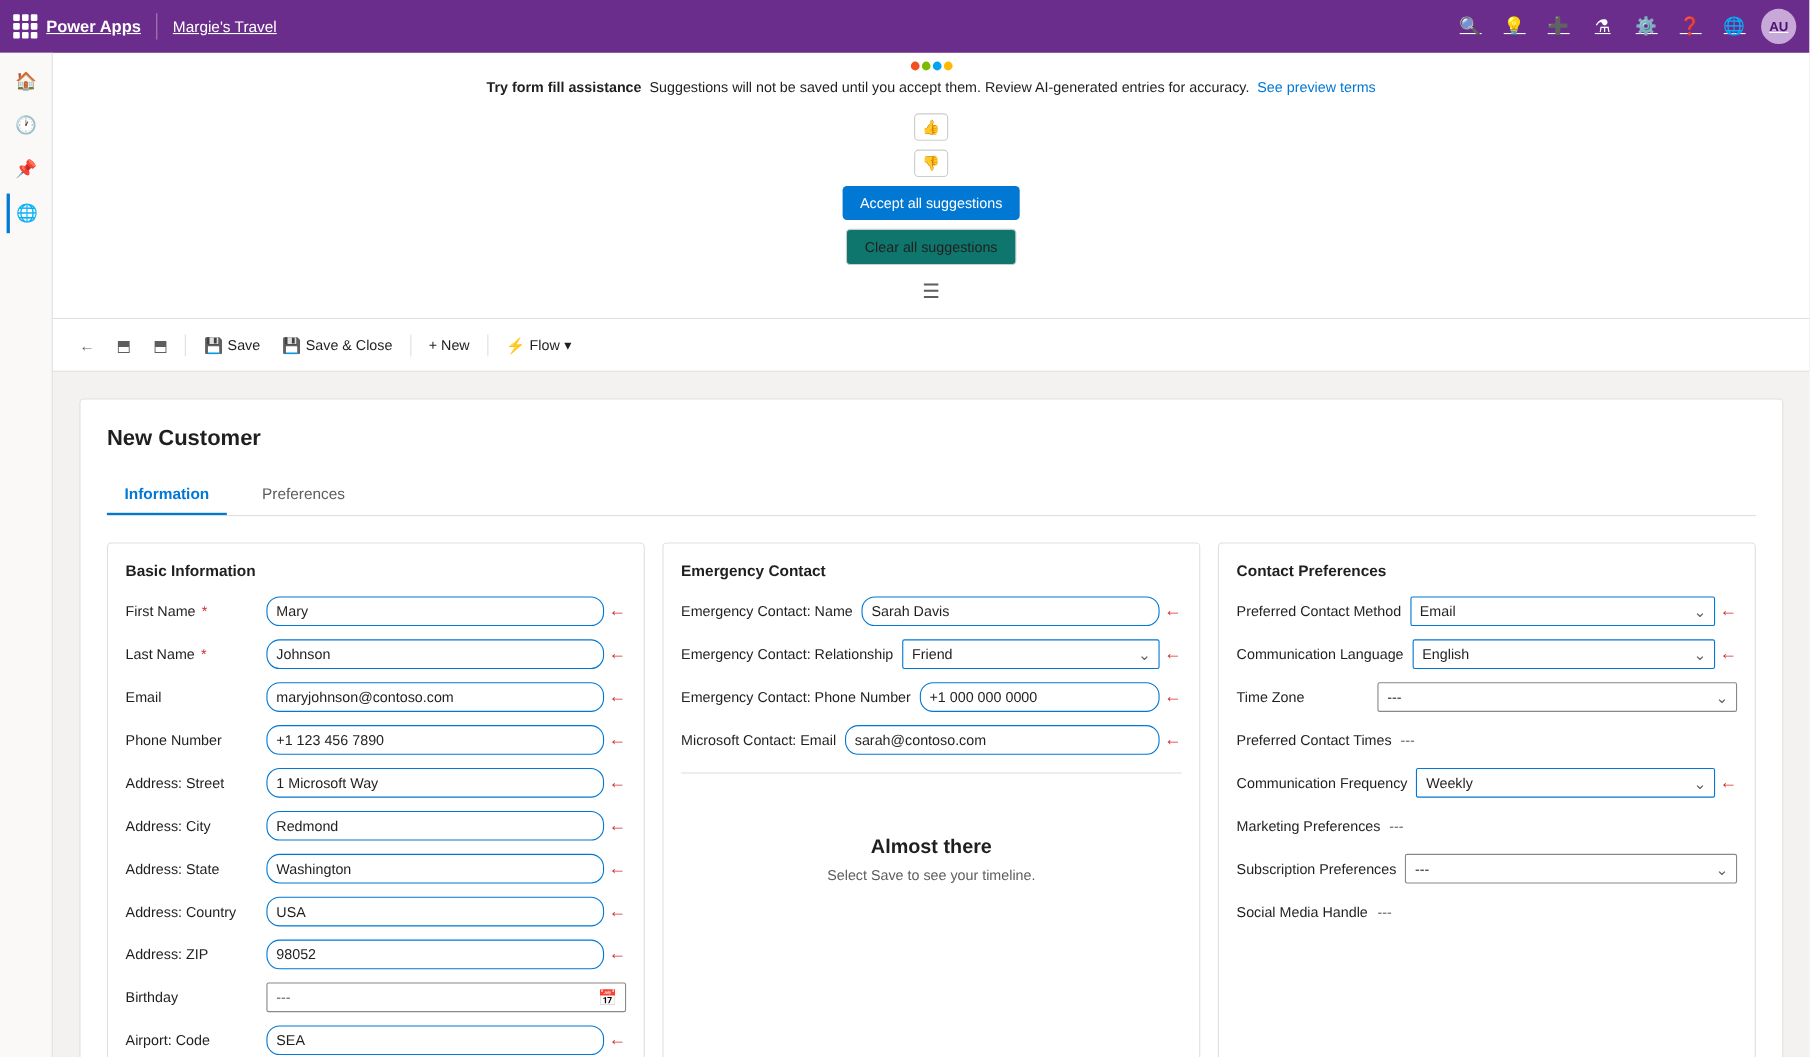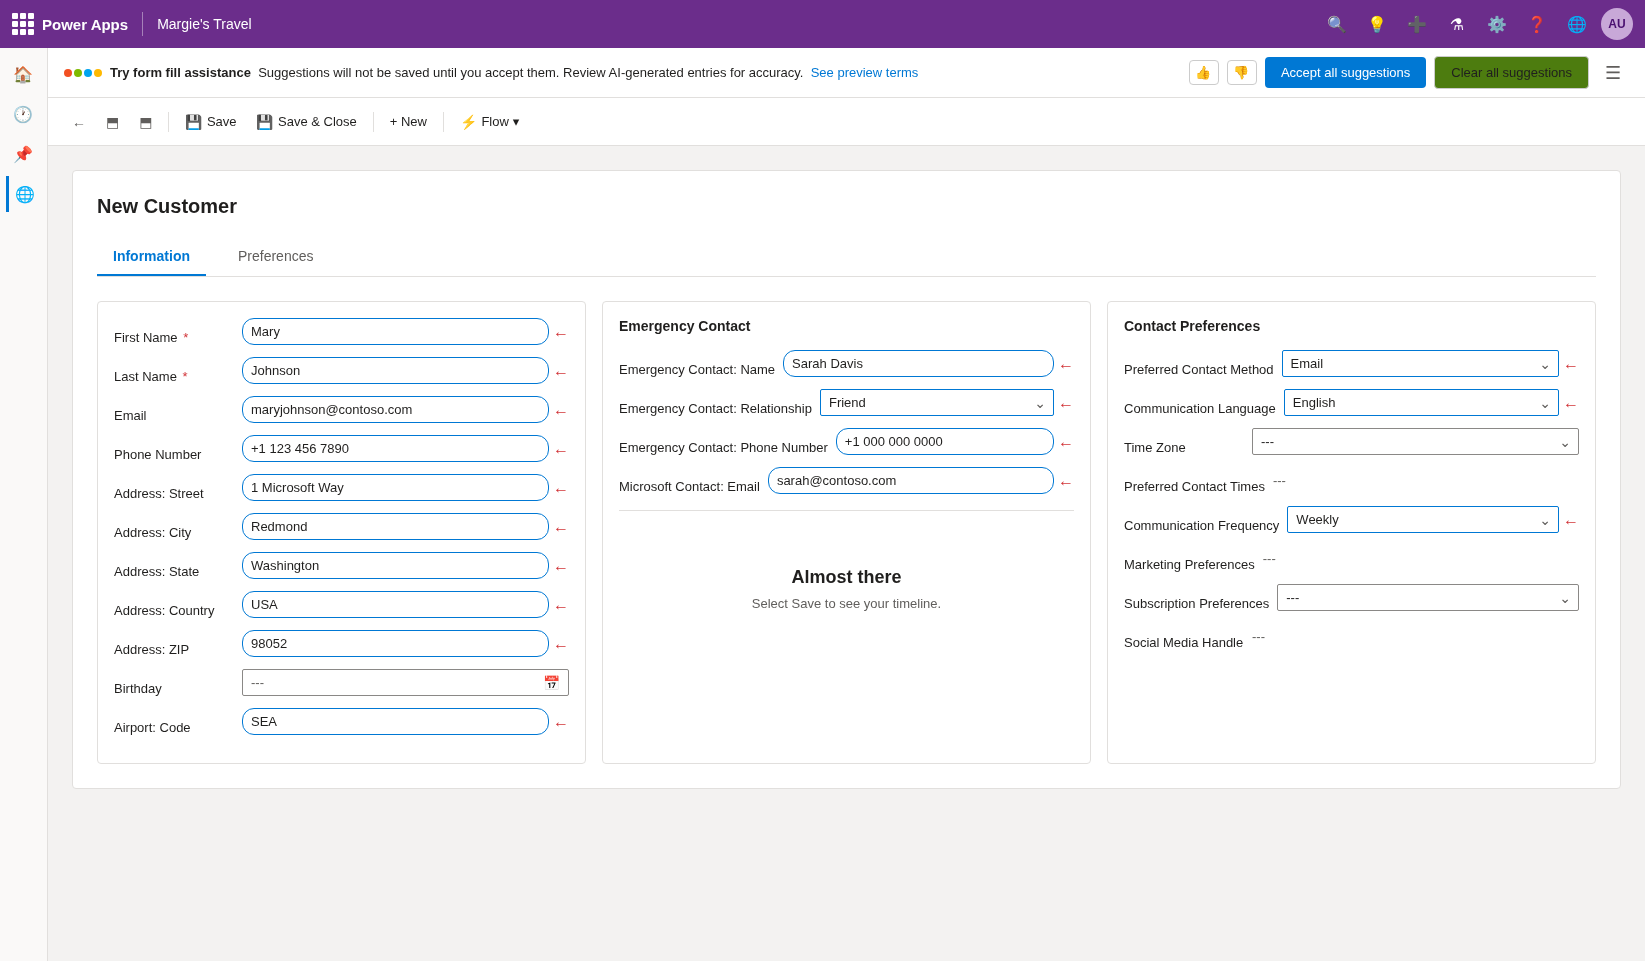--- a/index.html
+++ b/index.html
@@ -7,20 +7,21 @@
 
     
     .topbar {
       background: #6b2d8b;
       height: 48px;
       display: flex;
       align-items: center;
       padding: 0 12px;
       gap: 8px;
       color: white;
+      text-decoration: underline;
     }
     .topbar-grid { display: flex; align-items: center; gap: 4px; }
     .topbar-dots { display: grid; grid-template-columns: repeat(3,6px); gap: 2px; cursor: pointer; }
     .topbar-dot { width: 6px; height: 6px; background: white; border-radius: 1px; }
     .topbar-title { font-size: 15px; font-weight: 600; color: white; }
     .topbar-divider { width: 1px; height: 24px; background: rgba(255,255,255,0.4); margin: 0 6px; }
     .topbar-app-name { font-size: 14px; color: white; }
     .topbar-spacer { flex: 1; }
     .topbar-icon { width: 32px; height: 32px; display: flex; align-items: center; justify-content: center; color: white; cursor: pointer; font-size: 16px; border-radius: 4px; }
     .topbar-avatar { width: 32px; height: 32px; background: #c8a8d8; border-radius: 50%; display: flex; align-items: center; justify-content: center; font-size: 12px; font-weight: 700; color: #4a1070; cursor: pointer; }
@@ -54,20 +55,21 @@
 
     
     .suggestions-bar {
       background: white;
       border-bottom: 1px solid #e1dfdd;
       padding: 8px 16px;
       display: flex;
       align-items: center;
       gap: 8px;
       min-height: 48px;
+      flex-direction: column;
     }
     .suggestions-logo {
       display: flex;
       gap: 2px;
       align-items: center;
     }
     .logo-dot { width: 8px; height: 8px; border-radius: 50%; }
     .suggestions-text { font-size: 13px; color: #201f1e; }
     .suggestions-text strong { font-weight: 600; }
     .suggestions-link { color: #0078d4; text-decoration: none; font-size: 13px; }
@@ -78,21 +80,21 @@
       color: white;
       border: none;
       border-radius: 4px;
       padding: 8px 16px;
       font-size: 13px;
       cursor: pointer;
       font-weight: 500;
       white-space: nowrap;
     }
     .btn-clear {
-      background: #4d7c0f;
+      background: #0f766e;
       color: #201f1e;
       border: 1px solid #ccc;
       border-radius: 4px;
       padding: 8px 16px;
       font-size: 13px;
       cursor: pointer;
       font-weight: 500;
       white-space: nowrap;
     }
 
@@ -140,21 +142,21 @@
     .tab.active { color: #0078d4; border-bottom: 2px solid #0078d4; font-weight: 600; }
 
     
     .form-sections { display: grid; grid-template-columns: 1fr 1fr 1fr; gap: 16px; }
 
     .form-section { padding: 16px; border: 1px solid #e1dfdd; border-radius: 4px; }
     .section-title { font-size: 14px; font-weight: 600; margin-bottom: 16px; color: #201f1e; }
 
     .form-row {
       display: flex;
-      align-items: flex-end;
+      align-items: flex-start;
       margin-bottom: 12px;
       gap: 8px;
     }
     .form-label {
       font-size: 13px;
       color: #201f1e;
       min-width: 120px;
       padding-top: 6px;
       flex-shrink: 0;
     }
@@ -337,20 +339,21 @@
         <div class="page-title">New Customer</div>
 
         <div class="tabs">
           <div class="tab active">Information</div>
           <div class="tab">Preferences</div>
         </div>
 
         <div class="form-sections">
 
           <div class="form-section">
+            <div class="section-title">Basic Information</div>
 
             <div class="form-row">
               <div class="form-label">
                 <span>First Name</span>
                 <span class="required">*</span>
               </div>
               <div class="field-wrapper">
                 <input class="form-input suggested" type="text" value="Mary" style="">
                 <span class="arrow-indicator">←</span>
               </div>

